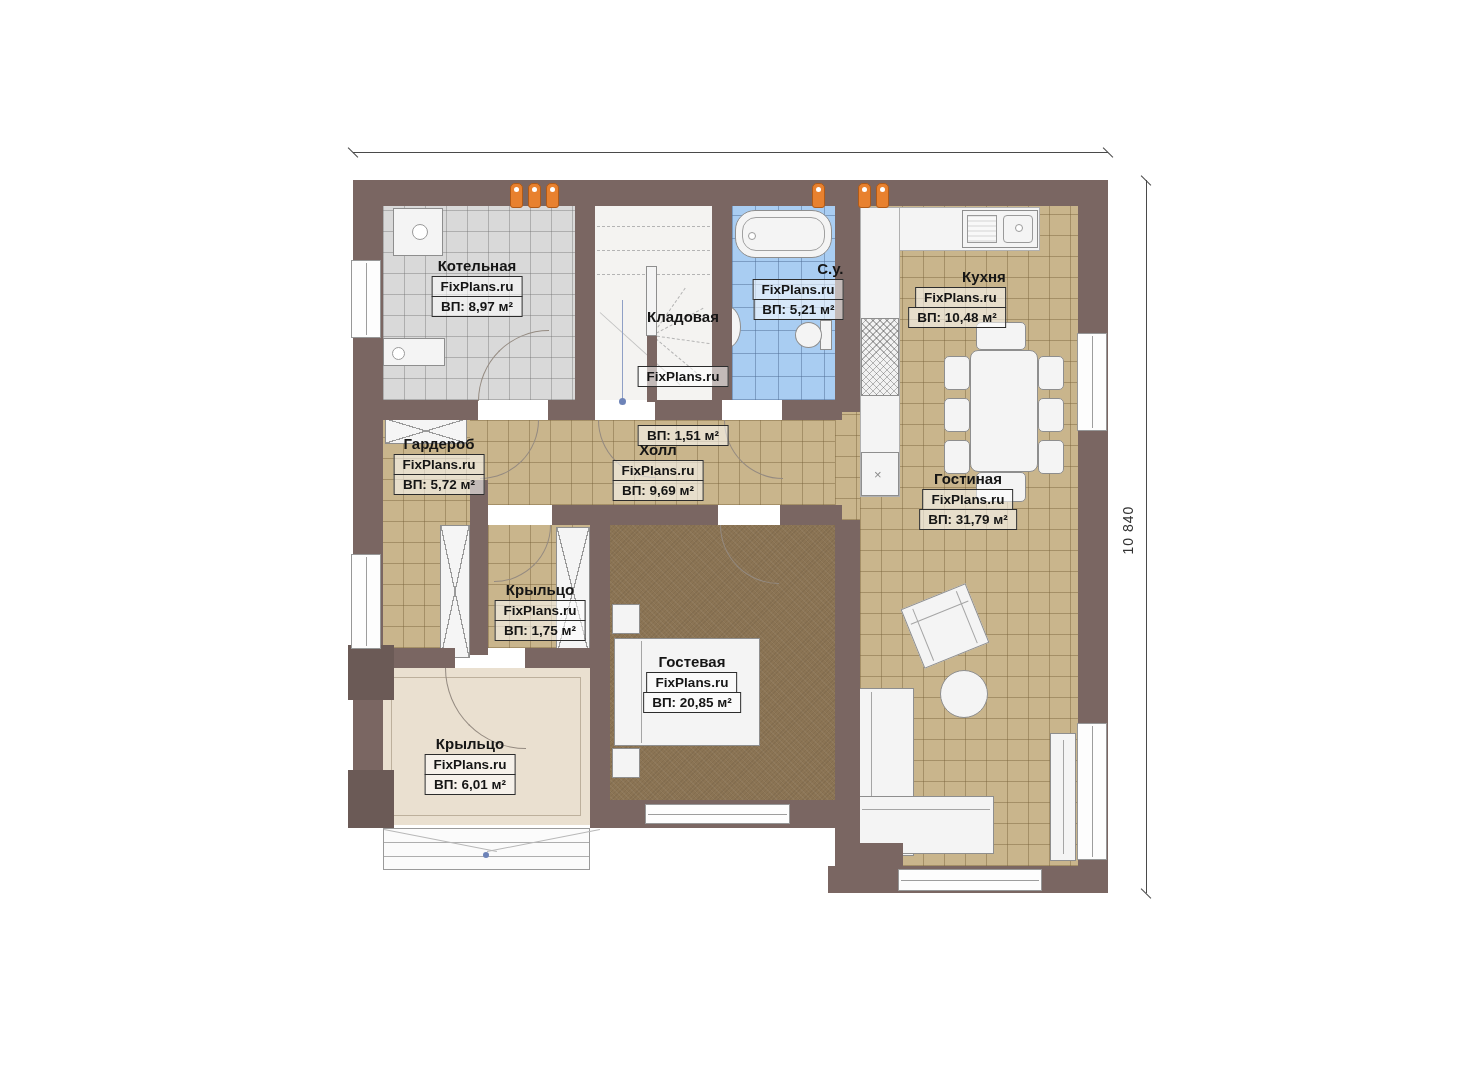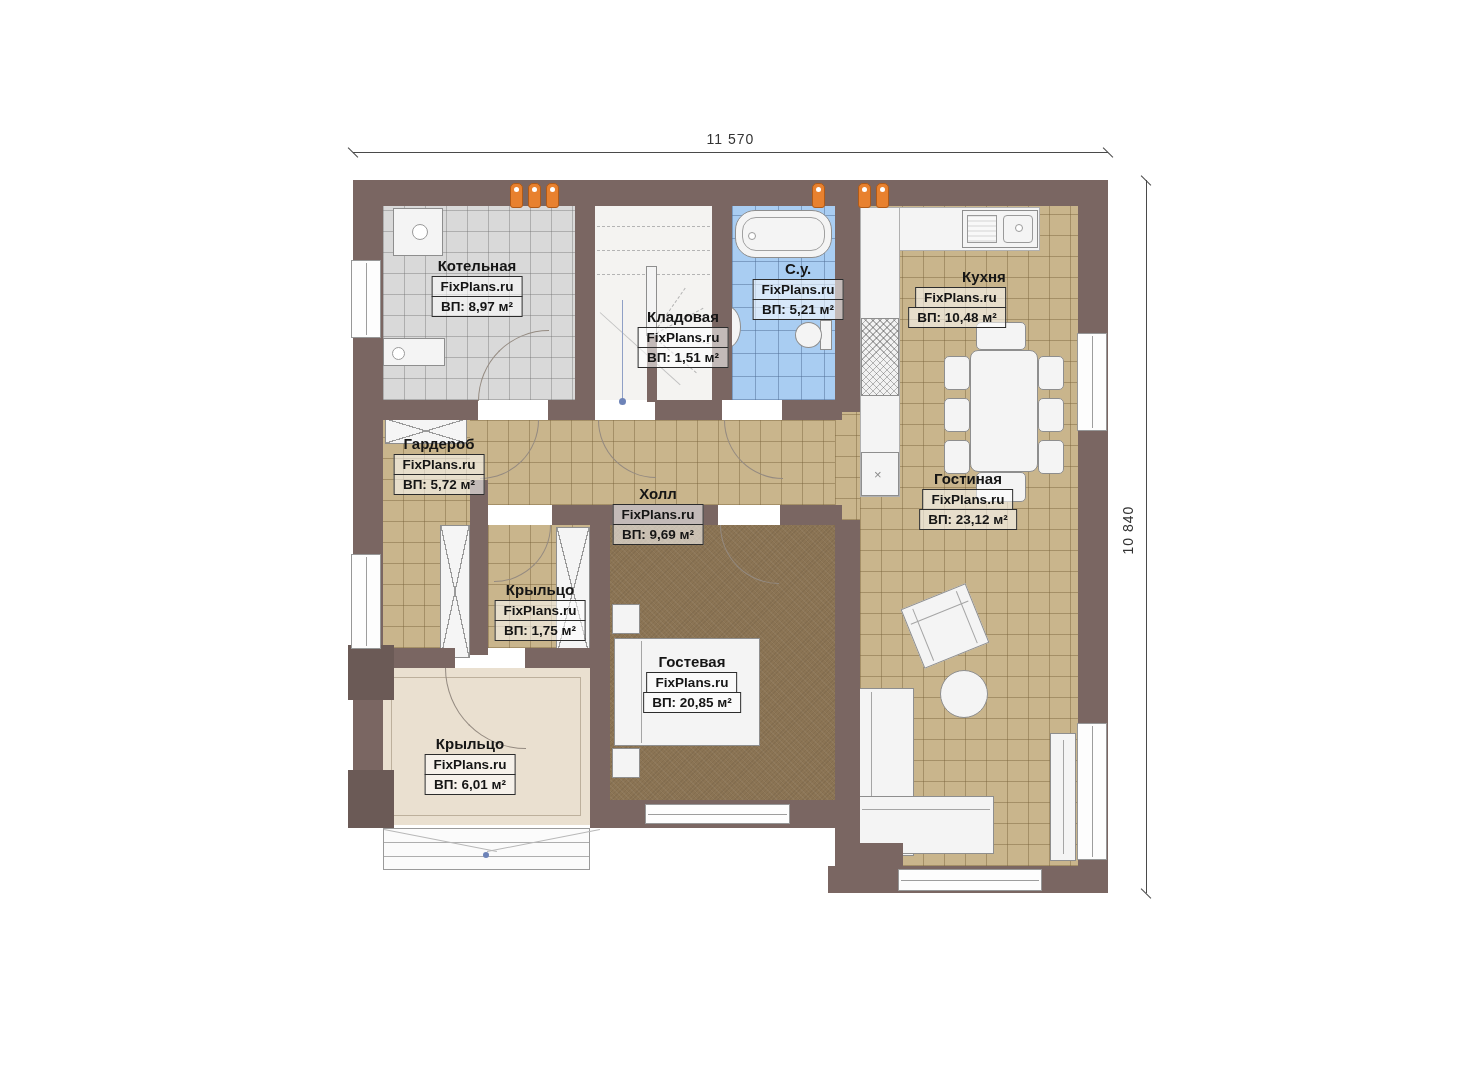--- a/index.html
+++ b/index.html
@@ -88,21 +88,20 @@
   .steps .sdiag{position:absolute;height:1px;background:#b8b8b8;transform-origin:left center;}
 </style>
 </head>
 <body>
 
 <div class="page">
 
   <div class="dimline" style="left:353px;top:152px;width:755px;height:1px;"></div>
   <div class="tick" style="left:346px;top:152px;"></div>
   <div class="tick" style="left:1101px;top:152px;"></div>
-  <div class="dimtext" style="left:353px;top:131px;width:755px;">11 570</div>
 
   <div class="dimline" style="left:1146px;top:180px;width:1px;height:713px;"></div>
   <div class="tick" style="left:1139px;top:180px;"></div>
   <div class="tick" style="left:1139px;top:893px;"></div>
   <div class="dimtext" style="left:1093px;top:522px;width:70px;transform:rotate(-90deg);">10 840</div>
 
   <div class="floor tile-gray" style="left:383px;top:206px;width:192px;height:194px;"></div>
   <div class="floor stairs-floor" style="left:595px;top:206px;width:117px;height:194px;"></div>
   <div class="floor tile-blue" style="left:732px;top:206px;width:103px;height:194px;"></div>
   <div class="floor tile-beige" style="left:860px;top:206px;width:218px;height:660px;"></div>
@@ -233,54 +232,54 @@
   <div class="vent" style="left:546px;top:183px;"></div>
   <div class="vent" style="left:812px;top:183px;"></div>
   <div class="vent" style="left:858px;top:183px;"></div>
   <div class="vent" style="left:876px;top:183px;"></div>
 
   <div class="room-label" style="left:477px;top:257px;">
     <div class="rl-name">Котельная</div>
     <div class="rl-box">FixPlans.ru</div>
     <div class="rl-box">ВП: 8,97 м²</div>
   </div>
-  <div class="room-label" style="left:683px;top:308px;">
+  <div class="room-label" style="left:683px;top:308px;gap:39px;">
     <div class="rl-name">Кладовая</div>
     <div class="rl-box">FixPlans.ru</div>
     <div class="rl-box">ВП: 1,51 м²</div>
   </div>
-  <div class="room-label" style="left:798px;top:260px;">
+  <div class="room-label" style="left:798px;top:260px;align-items:flex-end;">
     <div class="rl-name">С.у.</div>
     <div class="rl-box">FixPlans.ru</div>
     <div class="rl-box">ВП: 5,21 м²</div>
   </div>
   <div class="room-label" style="left:957px;top:268px;align-items:flex-end;">
     <div class="rl-name">Кухня</div>
     <div class="rl-box">FixPlans.ru</div>
     <div class="rl-box">ВП: 10,48 м²</div>
   </div>
   <div class="room-label" style="left:439px;top:435px;">
     <div class="rl-name">Гардероб</div>
     <div class="rl-box">FixPlans.ru</div>
     <div class="rl-box">ВП: 5,72 м²</div>
   </div>
-  <div class="room-label" style="left:658px;top:441px;margin-top:44px;">
+  <div class="room-label" style="left:658px;top:441px;">
     <div class="rl-name">Холл</div>
     <div class="rl-box">FixPlans.ru</div>
     <div class="rl-box">ВП: 9,69 м²</div>
   </div>
   <div class="room-label" style="left:540px;top:581px;">
     <div class="rl-name">Крыльцо</div>
     <div class="rl-box">FixPlans.ru</div>
     <div class="rl-box">ВП: 1,75 м²</div>
   </div>
   <div class="room-label" style="left:968px;top:470px;">
     <div class="rl-name">Гостиная</div>
     <div class="rl-box">FixPlans.ru</div>
-    <div class="rl-box">ВП: 23,12 м²</div>
+    <div class="rl-box">ВП: 31,79 м²</div>
   </div>
   <div class="room-label" style="left:692px;top:653px;">
     <div class="rl-name">Гостевая</div>
     <div class="rl-box">FixPlans.ru</div>
     <div class="rl-box">ВП: 20,85 м²</div>
   </div>
   <div class="room-label" style="left:470px;top:735px;">
     <div class="rl-name">Крыльцо</div>
     <div class="rl-box">FixPlans.ru</div>
     <div class="rl-box">ВП: 6,01 м²</div>

